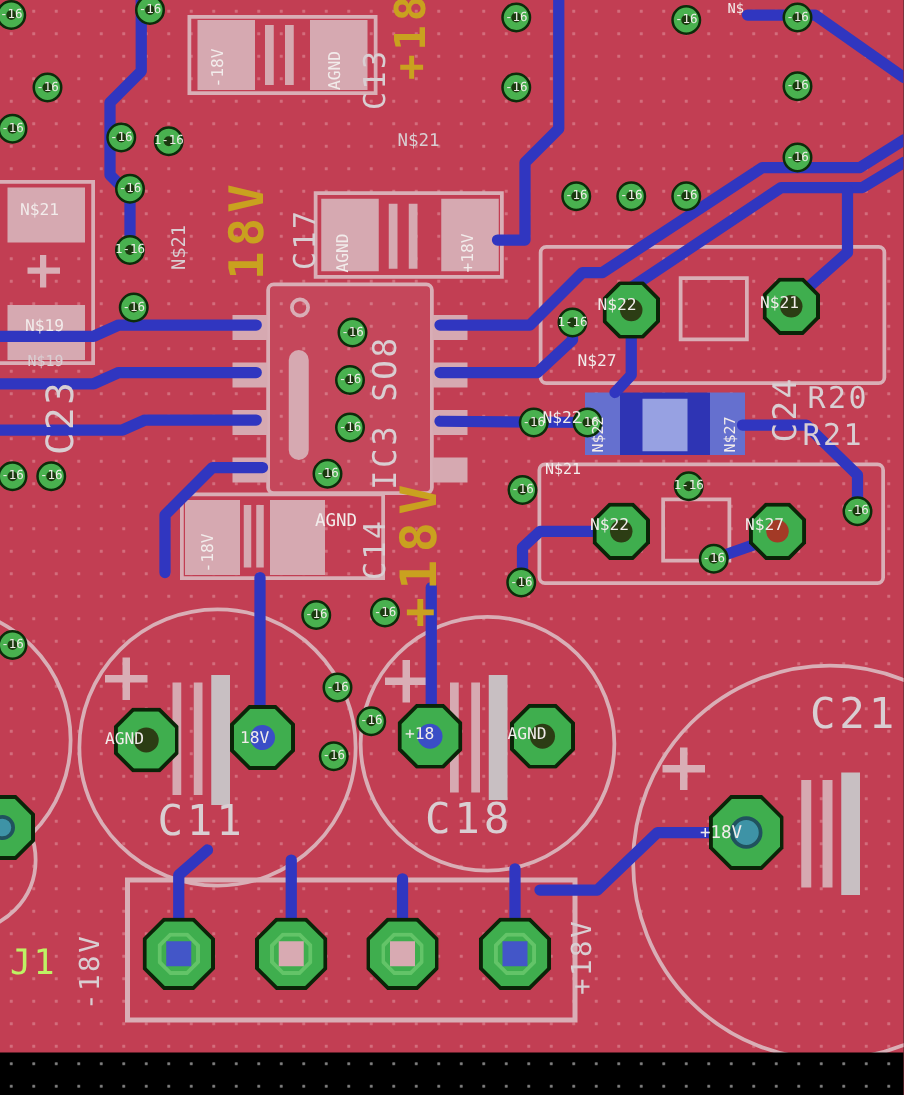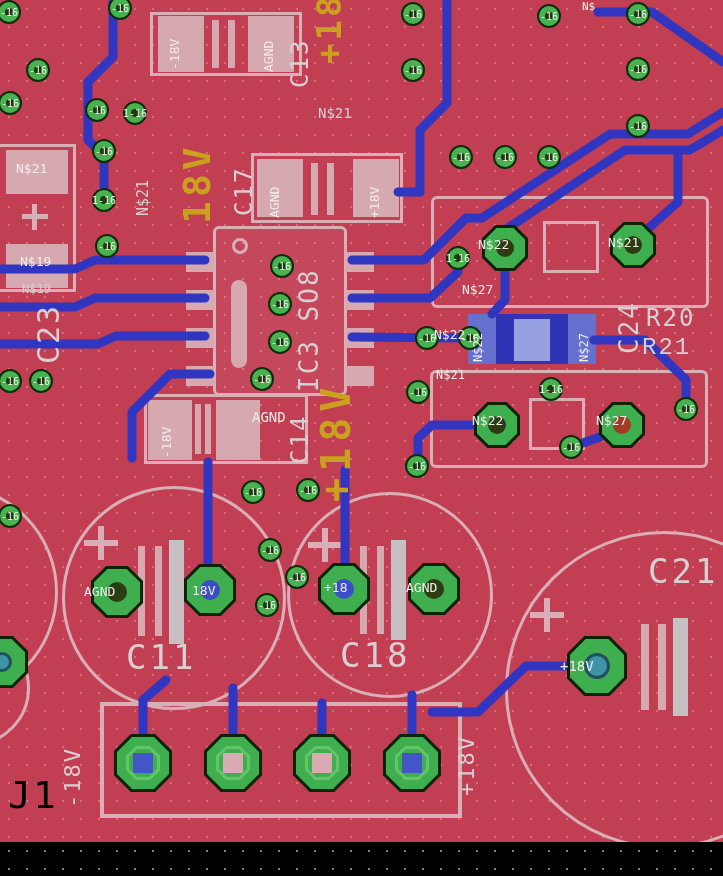--- a/index.html
+++ b/index.html
@@ -362,25 +362,25 @@
     <div class="lbl" style="font-size: 34px; color: rgb(201, 161, 31); letter-spacing: 3px; font-weight: bold; left: 312px; top: 64px; transform-origin: 0px 0px; transform: rotate(-90deg);">+18</div>
     <div class="lbl" style="font-size: 38px; color: rgb(201, 161, 31); letter-spacing: 4px; font-weight: bold; left: 178px; top: 224px; transform-origin: 0px 0px; transform: rotate(-90deg);">18V</div>
     <div class="lbl" style="font-size: 40px; color: rgb(201, 161, 31); letter-spacing: 6px; font-weight: bold; left: 316px; top: 502px; transform-origin: 0px 0px; transform: rotate(-90deg);">+18V</div>
     <div class="lbl" style="font-size: 24px; color: rgb(217, 206, 210); letter-spacing: 2px; left: 288px; top: 88px; transform-origin: 0px 0px; transform: rotate(-90deg);">C13</div>
     <div class="lbl" style="font-size: 24px; color: rgb(217, 206, 210); letter-spacing: 2px; left: 232px; top: 216px; transform-origin: 0px 0px; transform: rotate(-90deg);">C17</div>
     <div class="lbl" style="font-size: 30px; color: rgb(217, 206, 210); letter-spacing: 2px; left: 34px; top: 364px; transform-origin: 0px 0px; transform: rotate(-90deg);">C23</div>
     <div class="lbl" style="font-size: 24px; color: rgb(217, 206, 210); letter-spacing: 2px; left: 288px; top: 464px; transform-origin: 0px 0px; transform: rotate(-90deg);">C14</div>
     <div class="lbl" style="font-size: 26px; color: rgb(217, 206, 210); letter-spacing: 2px; left: 296px; top: 392px; transform-origin: 0px 0px; transform: rotate(-90deg);">IC3 SO8</div>
     <div class="lbl" style="font-size: 26px; color: rgb(217, 206, 210); letter-spacing: 2px; left: 616px; top: 354px; transform-origin: 0px 0px; transform: rotate(-90deg);">C24</div>
     <div class="lbl" style="font-size: 24px; color: rgb(217, 206, 210); letter-spacing: 2px; left: 646px; top: 306px;">R20</div>
-    <div class="lbl" style="font-size: 24px; color: rgb(217, 206, 210); letter-spacing: 2px; left: 642px; top: 336px; font-family: Liberation Mono, monospace;">R21</div>
+    <div class="lbl" style="font-size: 24px; color: rgb(217, 206, 210); letter-spacing: 2px; left: 642px; top: 336px;">R21</div>
     <div class="lbl" style="font-size: 34px; color: rgb(217, 206, 210); letter-spacing: 3px; left: 126px; top: 640px;">C11</div>
     <div class="lbl" style="font-size: 34px; color: rgb(217, 206, 210); letter-spacing: 3px; left: 340px; top: 638px;">C18</div>
     <div class="lbl" style="font-size: 34px; color: rgb(217, 206, 210); letter-spacing: 3px; left: 648px; top: 554px;">C21</div>
-    <div class="lbl" style="font-size: 38px; color: #000000; letter-spacing: 2px; left: 8px; top: 776px;">J1</div>
+    <div class="lbl" style="font-size: 28px; color: #bef264; letter-spacing: 2px; left: 8px; top: 756px;">J1</div>
     <div class="lbl" style="font-size: 22px; color: rgb(217, 206, 210); letter-spacing: 2px; left: 62px; top: 808px; transform-origin: 0px 0px; transform: rotate(-90deg);">-18V</div>
     <div class="lbl" style="font-size: 22px; color: rgb(217, 206, 210); letter-spacing: 2px; left: 456px; top: 796px; transform-origin: 0px 0px; transform: rotate(-90deg);">+18V</div>
     <div class="lbl" style="font-size: 14px; color: rgb(217, 206, 210); left: 318px; top: 106px;">N$21</div>
     <div class="lbl" style="font-size: 15px; color: rgb(217, 206, 210); left: 136px; top: 216px; transform-origin: 0px 0px; transform: rotate(-90deg);">N$21</div>
     <div class="lbl" style="font-size: 13px; color: rgb(242, 236, 235); left: 168px; top: 70px; transform-origin: 0px 0px; transform: rotate(-90deg);">-18V</div>
     <div class="lbl" style="font-size: 13px; color: rgb(242, 236, 235); left: 262px; top: 72px; transform-origin: 0px 0px; transform: rotate(-90deg);">AGND</div>
     <div class="lbl" style="font-size: 13px; color: rgb(242, 236, 235); left: 268px; top: 218px; transform-origin: 0px 0px; transform: rotate(-90deg);">AGND</div>
     <div class="lbl" style="font-size: 13px; color: rgb(242, 236, 235); left: 368px; top: 218px; transform-origin: 0px 0px; transform: rotate(-90deg);">+18V</div>
     <div class="lbl" style="font-size: 13px; color: rgb(242, 236, 235); left: 160px; top: 458px; transform-origin: 0px 0px; transform: rotate(-90deg);">-18V</div>
     <div class="lbl" style="font-size: 14px; color: rgb(242, 236, 235); left: 252px; top: 410px;">AGND</div>

